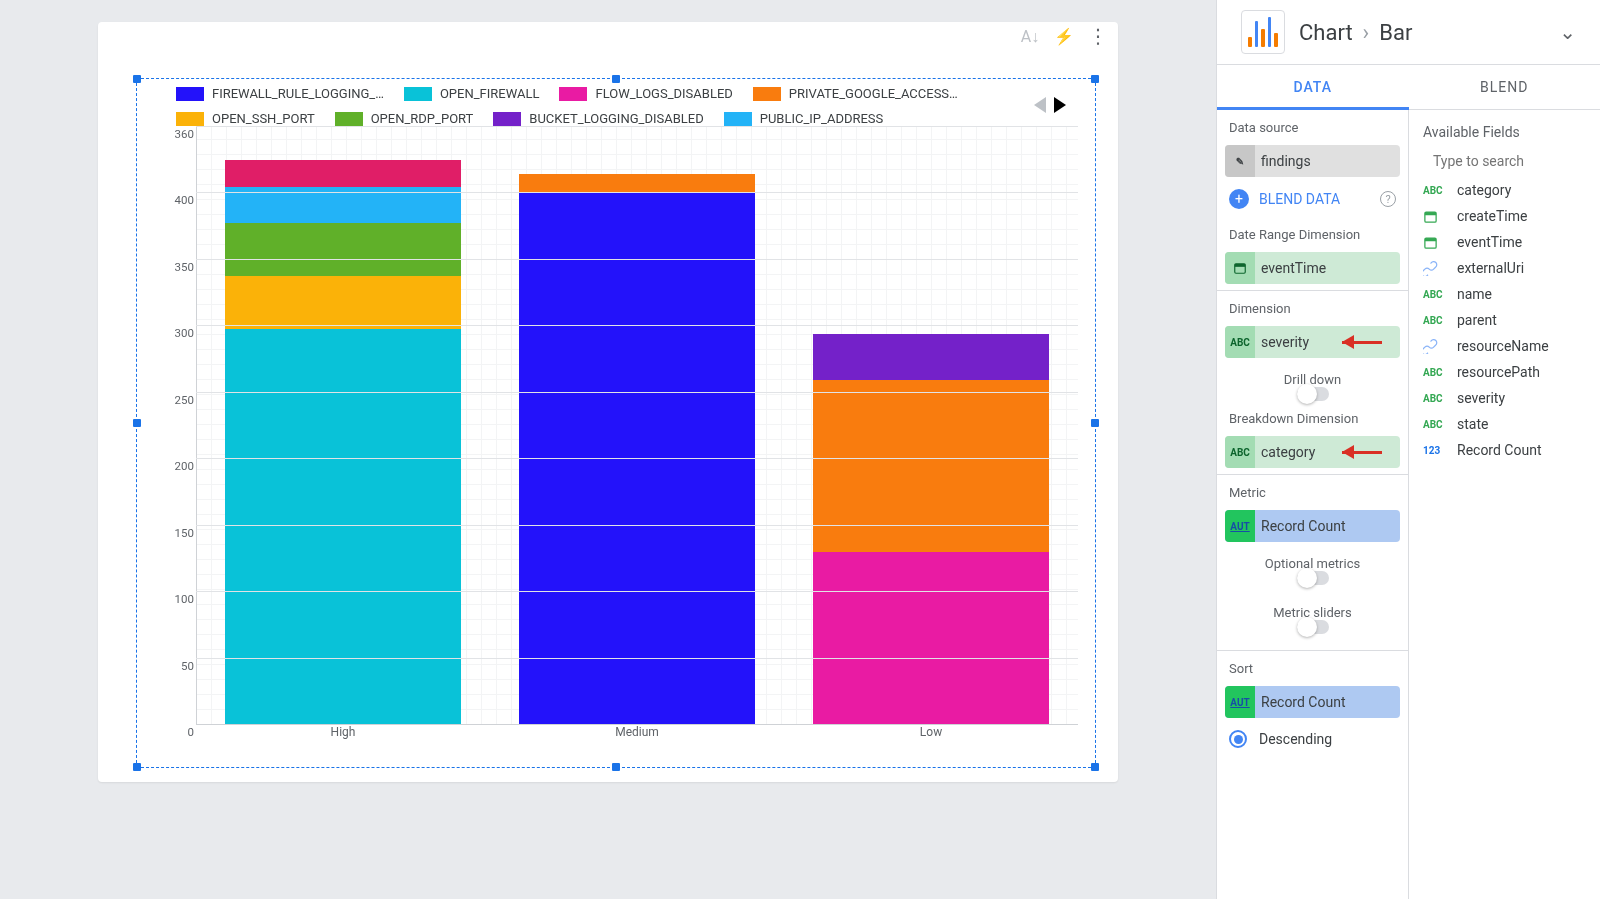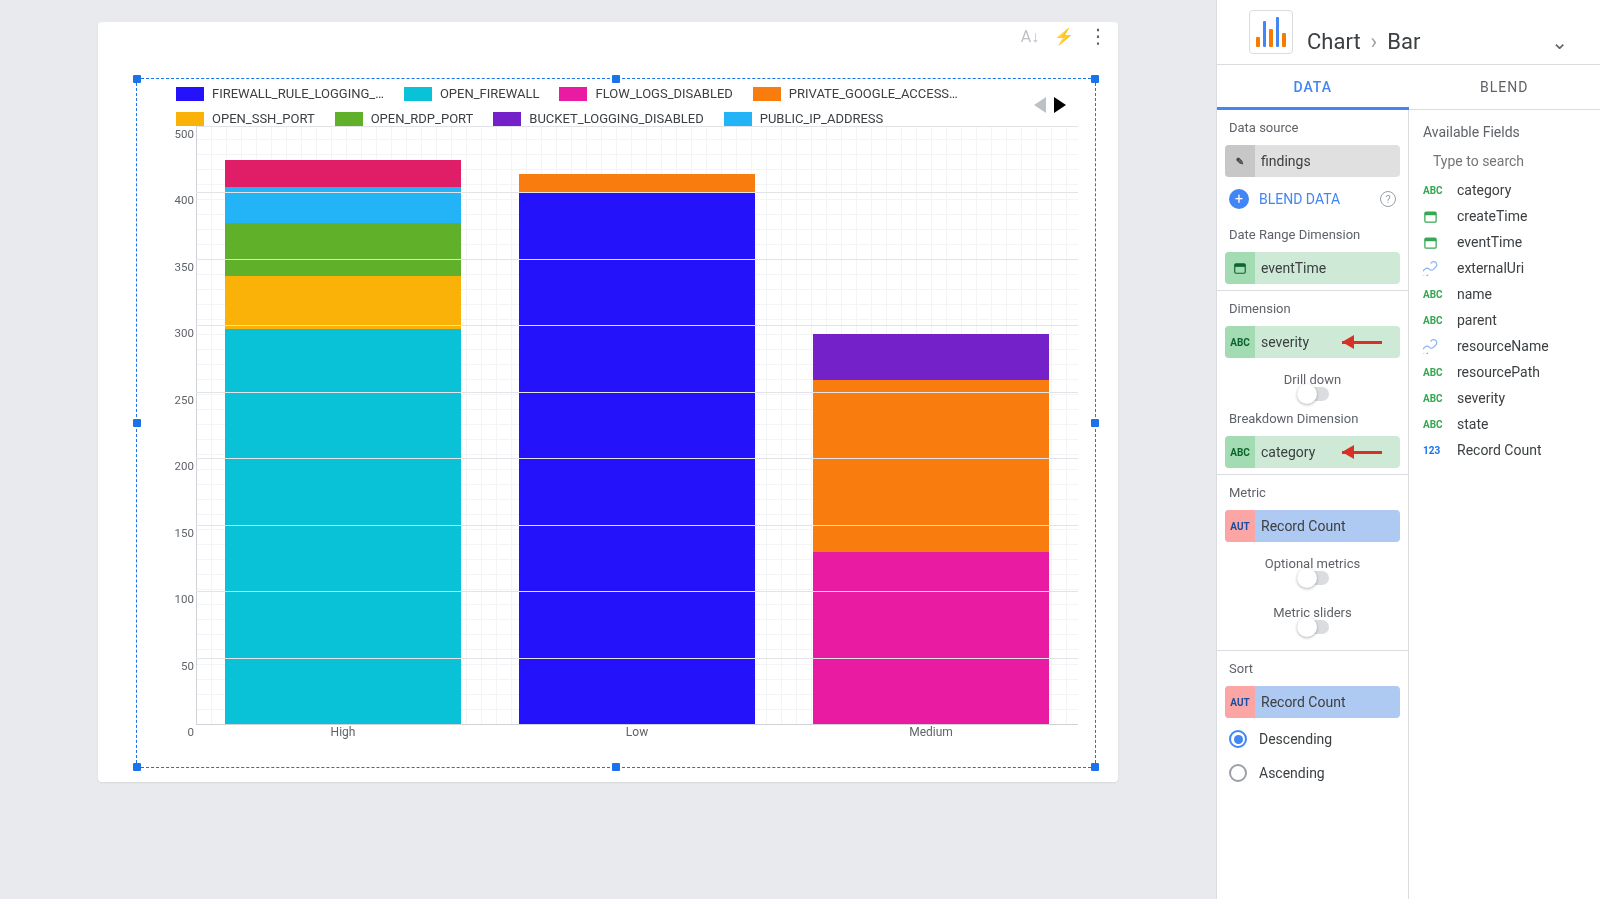--- a/index.html
+++ b/index.html
@@ -49,21 +49,21 @@
   .xticks{position:absolute;left:38px;right:0;bottom:0;height:22px;display:flex;}
   .xtick{font-size:12px;color:#5f6368;text-align:center;}
 
   .bars{position:absolute;left:0;right:0;top:0;bottom:0;display:flex;}
   .barcol{flex:1;display:flex;flex-direction:column-reverse;align-items:center;justify-content:flex-start;}
   .barcol .stack{position:relative;width:80%;display:flex;flex-direction:column-reverse;}
   .seg{width:100%;}
 
   
   .sidebar{width:384px;background:#fff;border-left:1px solid var(--border);display:flex;flex-direction:column;}
-  .side-header{display:flex;align-items:flex-end;gap:14px;padding:10px 32px;border-bottom:1px solid var(--border);}
+  .side-header{display:flex;align-items:center;gap:14px;padding:10px 24px;border-bottom:1px solid var(--border);}
   .chart-logo{width:44px;height:44px;border:1px solid var(--border);border-radius:4px;display:flex;align-items:flex-end;justify-content:center;gap:3px;padding:6px;}
   .chart-logo span{width:5px;border-radius:1px;}
   .chart-logo span.blue{background:#4285f4;}
   .chart-logo span.orange{background:#f57c00;}
   .breadcrumb{font-size:22px;color:#3c4043;display:flex;align-items:center;gap:10px;flex:1;}
   .chev{color:#9aa0a6;}
   .collapse{color:#5f6368;font-size:20px;}
   .tabs{display:flex;border-bottom:1px solid var(--border);}
   .tab{flex:1;text-align:center;padding:14px 0;letter-spacing:1px;font-size:14px;color:#5f6368;cursor:pointer;}
   .tab.active{color:var(--link);font-weight:500;position:relative;}
@@ -72,21 +72,21 @@
   .col{height:100%;overflow-y:auto;}
   .col.main{flex:0 0 192px;border-right:1px solid var(--border);}
   .col.fields{flex:1;}
   .section{padding:10px 12px 6px;font-size:13px;color:#5f6368;}
   .section.border-top{border-top:1px solid var(--border);margin-top:6px;}
   .chip{margin:4px 8px;height:32px;border-radius:4px;display:flex;align-items:center;font-size:14px;color:#3c4043;overflow:hidden;position:relative;}
   .chip .ic{width:30px;height:100%;display:flex;align-items:center;justify-content:center;font-size:10px;font-weight:700;}
   .chip .txt{padding-left:6px;flex:1;}
   .chip.gray{background:#e0e0e0;} .chip.gray .ic{background:#c7c7c7;}
   .chip.green{background:var(--green-chip);} .chip.green .ic{background:#a3dcb3;color:var(--green-chip-text);}
-  .chip.blue{background:var(--blue-chip);} .chip.blue .ic{background:#fca5a5;color:#174ea6;}
+  .chip.blue{background:var(--blue-chip);} .chip.blue .ic{background:#22c55e;color:#174ea6;text-decoration:underline;}
   .blend{display:flex;align-items:center;gap:10px;padding:8px 12px;color:var(--link);font-size:14px;cursor:pointer;}
   .blend .plus{width:20px;height:20px;border-radius:50%;background:var(--link);color:#fff;display:flex;align-items:center;justify-content:center;font-size:14px;}
   .blend .help{margin-left:auto;color:#9aa0a6;border:1.5px solid #9aa0a6;border-radius:50%;width:16px;height:16px;display:flex;align-items:center;justify-content:center;font-size:11px;}
   .toggle-row{display:flex;align-items:center;justify-content:space-between;padding:10px 12px;font-size:13px;color:#5f6368;flex-direction:column;}
   .toggle{width:32px;height:14px;background:#dadce0;border-radius:10px;position:relative;}
   .toggle::after{content:"";position:absolute;top:-3px;left:0;width:20px;height:20px;background:#fff;border-radius:50%;box-shadow:0 1px 3px rgba(0,0,0,.3);}
   .radio-row{display:flex;align-items:center;gap:12px;padding:8px 12px;font-size:14px;color:#3c4043;}
   .radio{width:18px;height:18px;border:2px solid #9aa0a6;border-radius:50%;display:flex;align-items:center;justify-content:center;}
   .radio.checked{border-color:var(--link);}
   .radio.checked::after{content:"";width:9px;height:9px;background:var(--link);border-radius:50%;}
@@ -204,33 +204,33 @@
             <div class="gridline" style="bottom: 33.3333%;"></div>
             <div class="gridline" style="bottom: 44.4444%;"></div>
             <div class="gridline" style="bottom: 55.5556%;"></div>
             <div class="gridline" style="bottom: 66.6667%;"></div>
             <div class="gridline" style="bottom: 77.7778%;"></div>
             <div class="gridline" style="bottom: 88.8889%;"></div>
             <div class="gridline" style="bottom: 100%;"></div>
           </div>
         <div class="xticks" id="xticks">
             <div class="xtick" style="flex: 1 1 0%;">High</div>
+            <div class="xtick" style="flex: 1 1 0%;">Medium</div>
             <div class="xtick" style="flex: 1 1 0%;">Low</div>
-            <div class="xtick" style="flex: 1 1 0%;">Medium</div>
           </div>
       <div class="ytick" style="bottom: calc(0% + 15px);">0</div>
           <div class="ytick" style="bottom: calc(11.1111% + 12.5556px);">50</div>
           <div class="ytick" style="bottom: calc(22.2222% + 10.1111px);">100</div>
           <div class="ytick" style="bottom: calc(33.3333% + 7.66667px);">150</div>
           <div class="ytick" style="bottom: calc(44.4444% + 5.22222px);">200</div>
           <div class="ytick" style="bottom: calc(55.5556% + 2.77778px);">250</div>
           <div class="ytick" style="bottom: calc(66.6667% + 0.333333px);">300</div>
           <div class="ytick" style="bottom: calc(77.7778% - 2.11111px);">350</div>
           <div class="ytick" style="bottom: calc(88.8889% - 4.55556px);">400</div>
-          <div class="ytick" style="bottom: calc(100% - 7px);">500</div>
+          <div class="ytick" style="bottom: calc(100% - 7px);">360</div>
         </div>
     </div>
   </div>
 
   <div class="sidebar">
     <div class="side-header">
       <div class="chart-logo">
         <span class="orange" style="height:10px"></span>
         <span class="blue" style="height:26px"></span>
         <span class="orange" style="height:18px"></span>
@@ -312,24 +312,20 @@
 
         <div class="section border-top">Sort</div>
         <div class="chip blue">
           <div class="ic">AUT</div>
           <div class="txt">Record Count</div>
         </div>
         <div class="radio-row">
           <div class="radio checked"></div>
           <span>Descending</span>
         </div>
-        <div class="radio-row">
-          <div class="radio"></div>
-          <span>Ascending</span>
-        </div>
       </div>
 
       <div class="col fields">
         <div class="fields-head">Available Fields</div>
         <div class="search">
           <svg viewBox="0 0 24 24" fill="#9aa0a6">
               <path d="M15.5 14h-.79l-.28-.27A6.47 6.47 0 0016 9.5 6.5 6.5 0 109.5 16c1.61 0 3.09-.59 4.23-1.57l.27.28v.79l5 5 1.5-1.5-5-5zM9.5 14A4.5 4.5 0 1114 9.5 4.5 4.5 0 019.5 14z"></path>
             </svg>
           <input placeholder="Type to search" style="">
         </div>

